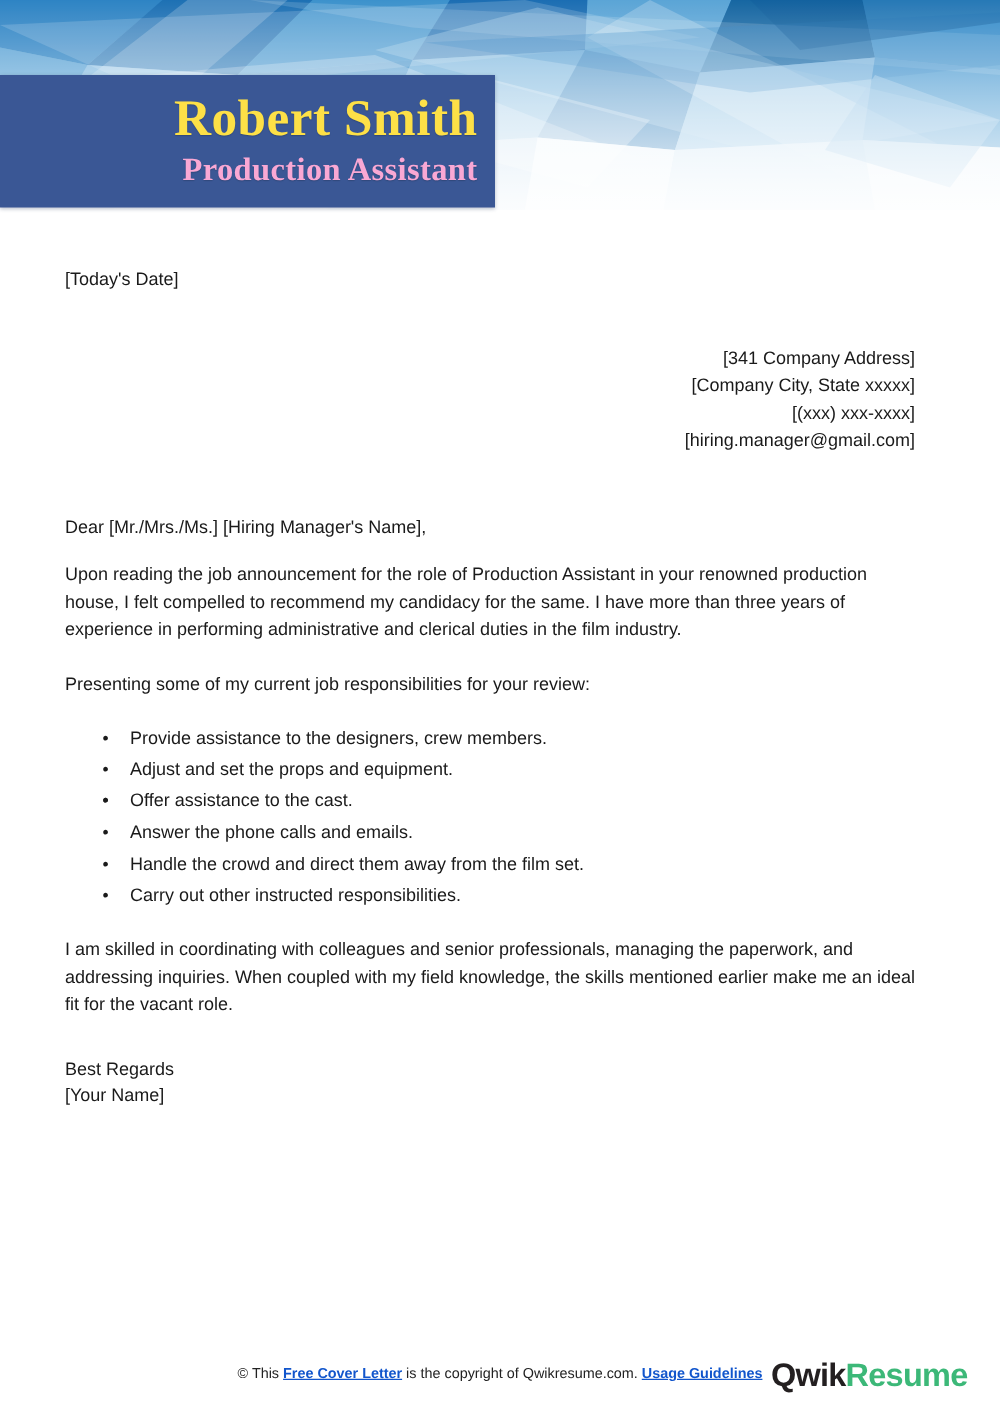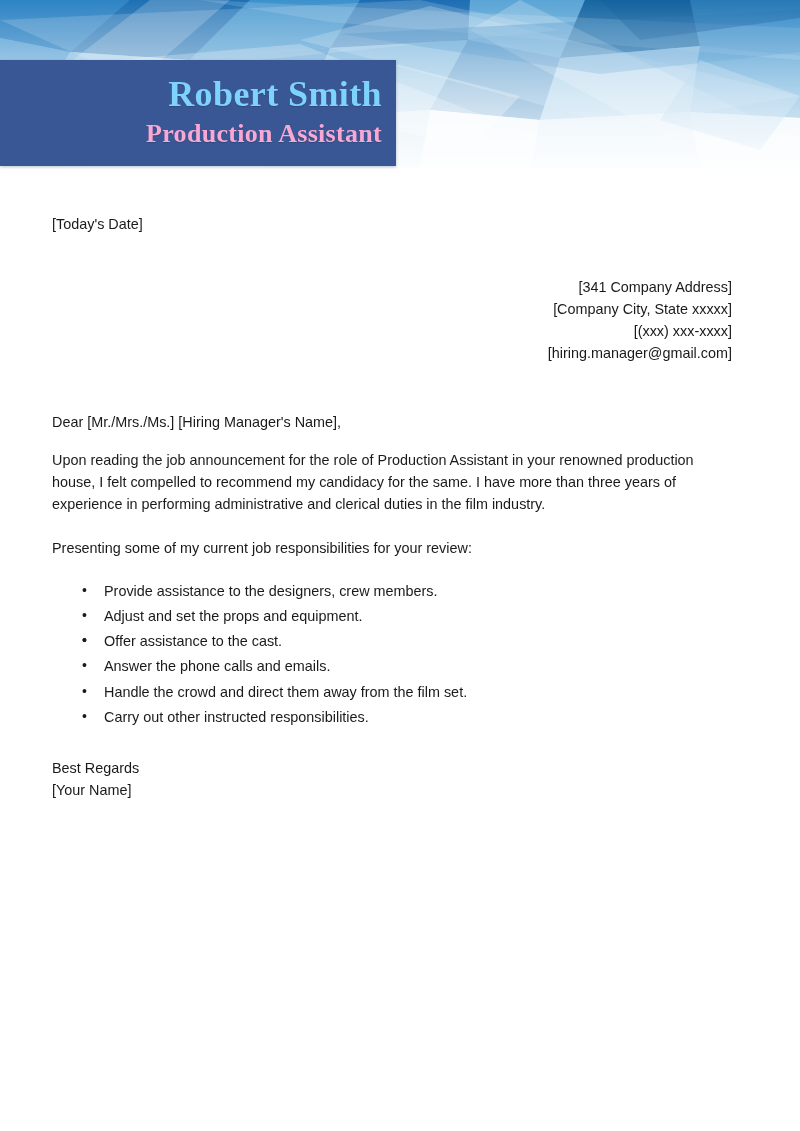--- a/index.html
+++ b/index.html
@@ -51,23 +51,23 @@
     padding: 6px 14px 8px 0;
     display: flex;
     flex-direction: column;
     align-items: flex-end;
     justify-content: center;
     box-shadow: 0 1px 3px rgba(20,40,80,0.28);
   }
   .name-text {
     font-family: "Liberation Serif", "DejaVu Serif", serif;
     font-weight: bold;
-    font-size: 36px;
+    font-size: 41px;
     line-height: 1.05;
-    color: #7dd3fc;
+    color: #fde047;
     letter-spacing: 0.4px;
     white-space: nowrap;
     text-shadow: 0 1px 1px rgba(0,0,0,0.18);
   }
   .role-text {
     font-family: "Liberation Serif", "DejaVu Serif", serif;
     font-weight: bold;
     font-size: 26px;
     line-height: 1.1;
     color: #f9a8d4;
@@ -288,22 +288,28 @@
       <li>
         <span class="bullet">•</span>
         <span>Handle the crowd and direct them away from the film set.</span>
       </li>
       <li>
         <span class="bullet">•</span>
         <span>Carry out other instructed responsibilities.</span>
       </li>
     </ul>
 
+    <p class="para gap-before">I am skilled in coordinating with colleagues and senior professionals, managing the paperwork, and addressing inquiries. When coupled with my field knowledge, the skills mentioned earlier make me an ideal fit for the vacant role.</p>
 
 
     <div class="signoff">
       <div>Best Regards</div>
       <div>[Your Name]</div>
     </div>
   </div>
 
+  <div class="footer">
+    <div class="footer-note"><span>© This </span><span class="lnk">Free Cover Letter</span><span> is the copyright of Qwikresume.com. </span><span class="lnk">Usage Guidelines</span></div>
+
+    <div class="footer-logo"><span class="logo-qwik">Qwik</span><span class="logo-resume">Resume</span></div>
+  </div>
 
 </div>
 
 </body></html>

